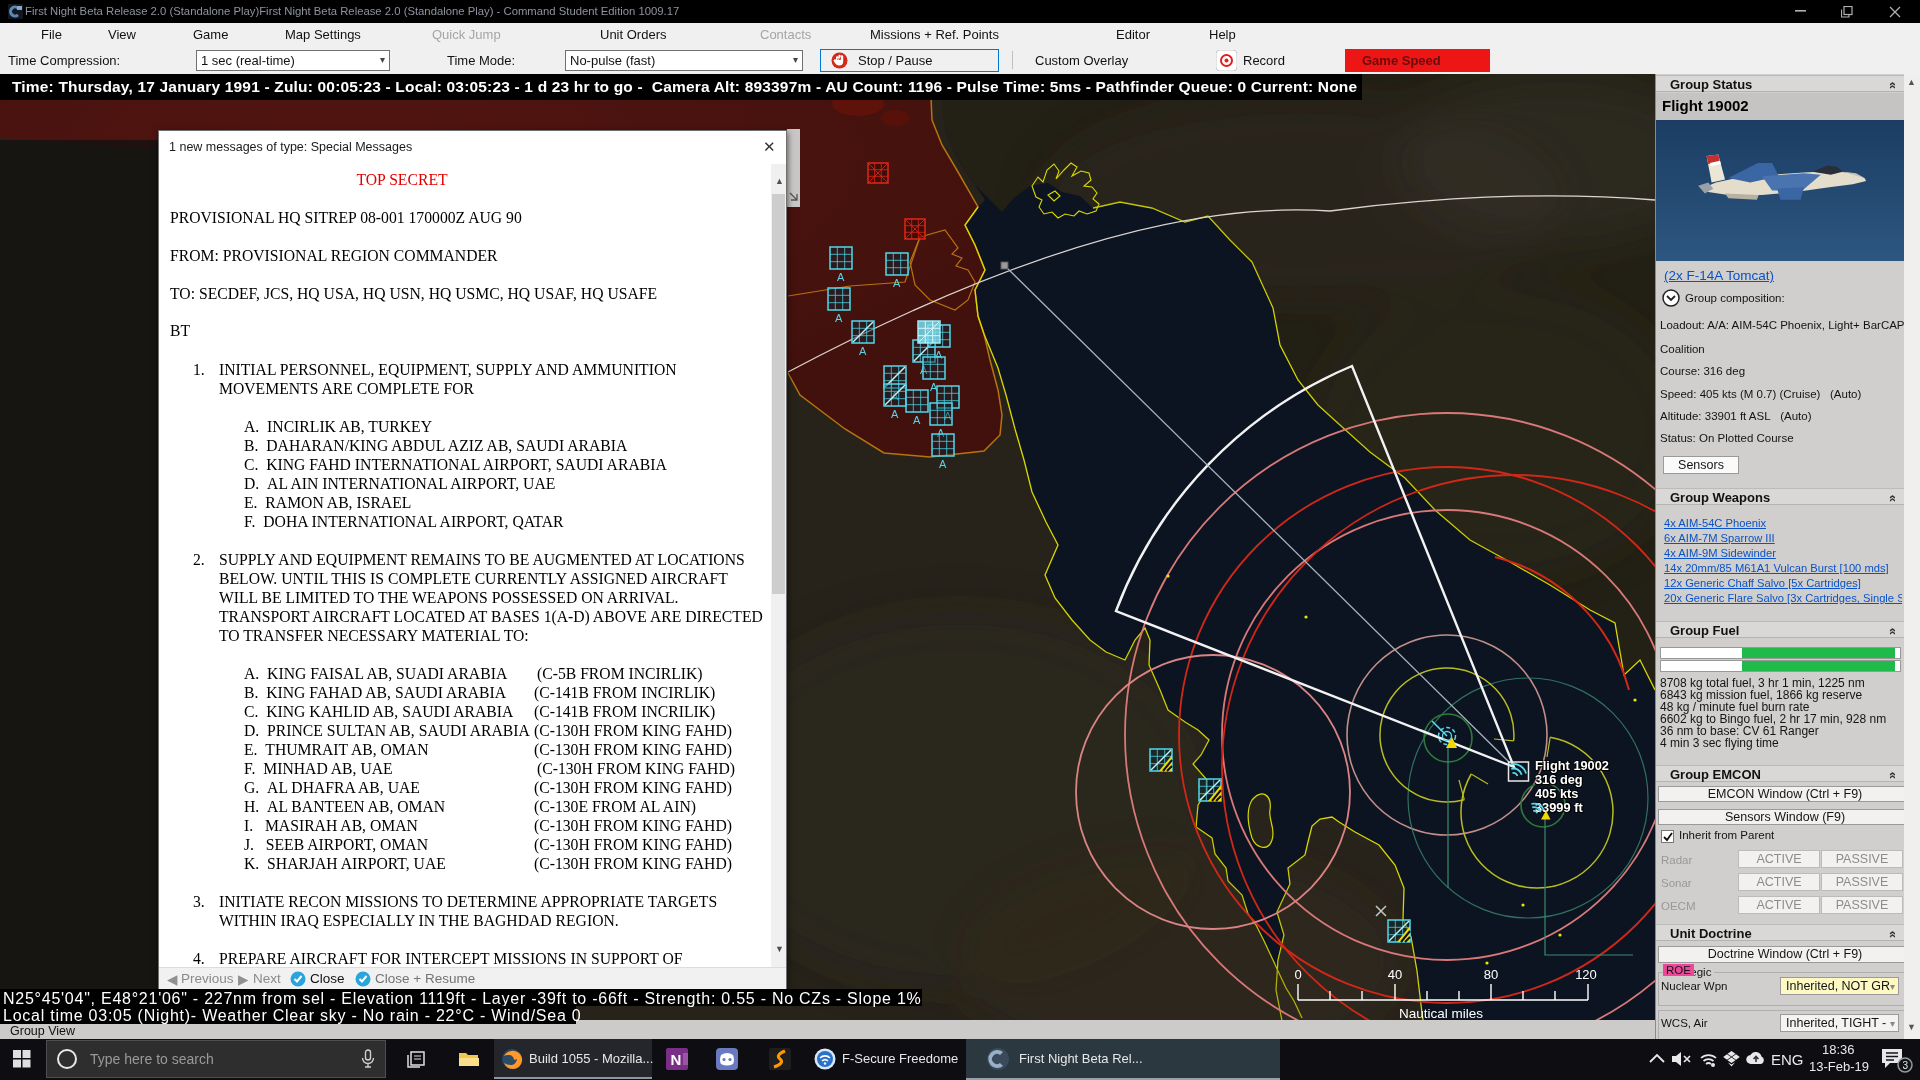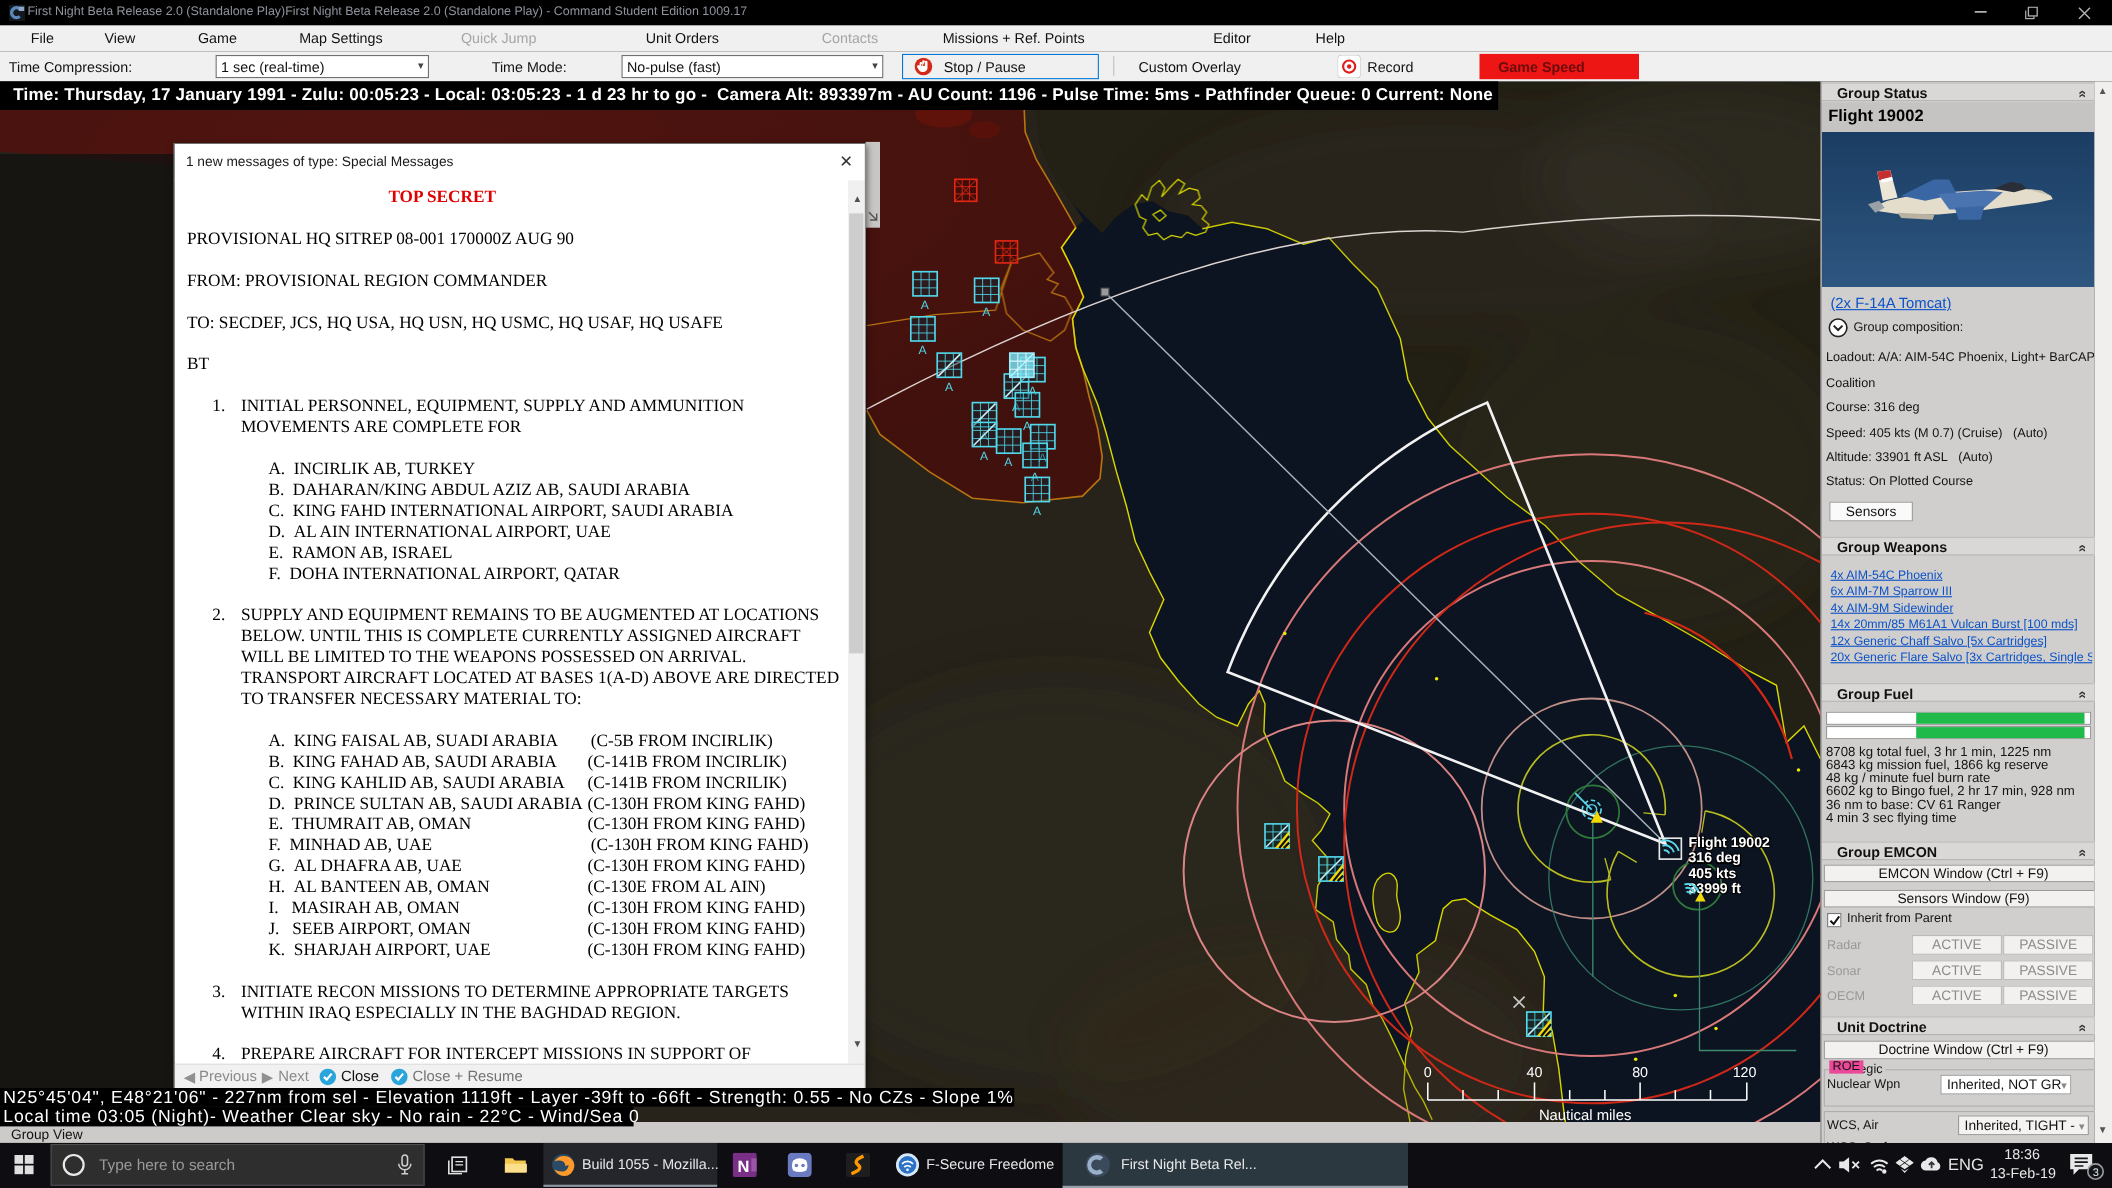--- a/index.html
+++ b/index.html
@@ -1,21 +1,21 @@
 <!DOCTYPE html>
 <html><head>
 <meta charset="utf-8">
 <style>
   * { margin:0; padding:0; box-sizing:border-box; }
   html,body { width:1920px; height:1080px; overflow:hidden; background:#000; font-family:"Liberation Sans", sans-serif; }
   .abs { position:absolute; }
   #titlebar { position:absolute; left:0; top:0; width:1920px; height:23px; background:#000; }
   #titletxt { position:absolute; left:25px; top:5px; font-size:11.3px; color:#90939e; }
   #menubar { position:absolute; left:0; top:23px; width:1920px; height:24px; background:#f0f0f0; font-size:13px; color:#111; }
-  .mi { position:absolute; top:4px; }
+  .mi { position:absolute; top:4px;margin-left:13px; }
   .dis { color:#a5a5a5; }
   #toolbar { position:absolute; left:0; top:47px; width:1920px; height:27px; background:#f0f0f0; font-size:13px; color:#111; }
   .combo { position:absolute; top:3px; height:21px; background:#fff; border:1px solid #707070; font-size:13px; color:#111; padding:2px 4px; }
   .combo .chev { position:absolute; right:4px; top:3px; color:#444; font-size:10px; }
   #timebar { position:absolute; left:0; top:74px; width:1362px; height:26px; background:#000; color:#fff; font-weight:bold; font-size:15.5px; }
   #timebar span { position:absolute; left:12px; top:4px; white-space:nowrap; letter-spacing:0.18px; }
   #gvbar { position:absolute; left:0; top:1020px; width:1655px; height:19px; background:#cccbc9; font-size:12.5px; color:#111; }
   .statusline { position:absolute; background:#000; color:#fff; font-size:16px; white-space:nowrap; padding-left:3px; z-index:6; }
   #panel { position:absolute; left:1655px; top:74px; width:249px; height:966px; background:#d1cfcd; border-left:1px solid #8a8a8a; overflow:hidden; }
   .phead { position:absolute; left:0; width:249px; height:17px; background:#dad8d6; border-top:1px solid #bdbbb9; border-bottom:1px solid #b5b3b1; font-weight:bold; font-size:13px; color:#111; padding:1px 0 0 14px; }
@@ -346,40 +346,40 @@
   <div class="pbtn" style="left:165px;top:799px;width:82px;height:18px;color:#8c8c8c;border-color:#bbb;padding-top:1px">PASSIVE</div>
   <span class="ptxt" style="left:5px;top:826px;color:#9a9896">OECM</span>
   <div class="pbtn" style="left:82px;top:822px;width:82px;height:18px;color:#8c8c8c;border-color:#bbb;padding-top:1px">ACTIVE</div>
   <div class="pbtn" style="left:165px;top:822px;width:82px;height:18px;color:#8c8c8c;border-color:#bbb;padding-top:1px">PASSIVE</div>
 
   <div class="phead" style="top:850px">Unit Doctrine<span class="chev2">»</span></div>
   <div class="pbtn" style="left:2px;top:872px;width:254px;height:17px">Doctrine Window (Ctrl + F9)</div>
   <div style="position:absolute;left:2px;top:898px;width:252px;height:34px;border:1px solid #b0aeac"></div>
   <span class="ptxt" style="left:7px;top:892px;background:#d1cfcd;padding:0 3px">Strategic</span>
   <span class="ptxt" style="left:5px;top:906px">Nuclear Wpn</span>
-  <div class="pbtn" style="left:108px;top:903px;width:119px;height:18px;background:#ffffff;text-align:left;padding:1px 0 0 5px;font-size:12.5px">Inherited, NOT GR<span style="position:absolute;right:3px;top:3px;color:#888;font-size:10px">▾</span></div>
+  <div class="pbtn" style="left:124px;top:903px;width:119px;height:18px;background:#fef9c3;text-align:left;padding:1px 0 0 5px;font-size:12.5px">Inherited, NOT GR<span style="position:absolute;right:3px;top:3px;color:#888;font-size:10px">▾</span></div>
   <div style="position:absolute;left:2px;top:936px;width:252px;height:30px;border:1px solid #b0aeac"></div>
   <span class="ptxt" style="left:7px;top:890px;background:#ec4899;padding:0 3px">ROE</span>
   <span class="ptxt" style="left:5px;top:943px">WCS, Air</span>
   <div class="pbtn" style="left:124px;top:940px;width:119px;height:18px;background:#f4f3f2;text-align:left;padding:1px 0 0 5px;font-size:12.5px">Inherited, TIGHT -<span style="position:absolute;right:3px;top:3px;color:#888;font-size:10px">▾</span></div>
   <span class="ptxt" style="left:5px;top:963px">WCS, Surf</span>
 </div>
 
 <div style="position:absolute;left:1904px;top:74px;width:16px;height:966px;background:#f0efee">
   <span style="position:absolute;left:3px;top:3px;font-size:9px;color:#555">▲</span>
   <span style="position:absolute;left:3px;top:948px;font-size:9px;color:#555">▼</span>
 </div>
 
 <div id="msgwin">
   <div id="msgtitle">
       <span class="abs" style="left:10px;top:9px">1 new messages of type: Special Messages</span>
       <span class="abs" style="left:604px;top:7px;font-size:15px;color:#333">✕</span>
     </div>
   <div id="msgbody">
-    <div class="ml" style="left:0;top:9px;width:486px;text-align:center;color:#e00000;font-weight:bold">TOP SECRET</div>
+    <div class="ml" style="left:0;top:9px;width:486px;text-align:center;color:#e00000;font-weight:normal">TOP SECRET</div>
     <div class="ml" style="left:11px;top:47px">PROVISIONAL HQ SITREP 08-001 170000Z AUG 90</div>
     <div class="ml" style="left:11px;top:85px">FROM: PROVISIONAL REGION COMMANDER</div>
     <div class="ml" style="left:11px;top:123px">TO: SECDEF, JCS, HQ USA, HQ USN, HQ USMC, HQ USAF, HQ USAFE</div>
     <div class="ml" style="left:11px;top:160px">BT</div>
     <div class="ml" style="left:34px;top:199px">1.</div>
     <div class="ml" style="left:60px;top:199px">INITIAL PERSONNEL, EQUIPMENT, SUPPLY AND AMMUNITION</div>
     <div class="ml" style="left:60px;top:218px">MOVEMENTS ARE COMPLETE FOR</div>
     <div class="ml" style="left:85px;top:256px">A.&nbsp;&nbsp;INCIRLIK AB, TURKEY</div>
     <div class="ml" style="left:85px;top:275px">B.&nbsp;&nbsp;DAHARAN/KING ABDUL AZIZ AB, SAUDI ARABIA</div>
     <div class="ml" style="left:85px;top:294px">C.&nbsp;&nbsp;KING FAHD INTERNATIONAL AIRPORT, SAUDI ARABIA</div>

